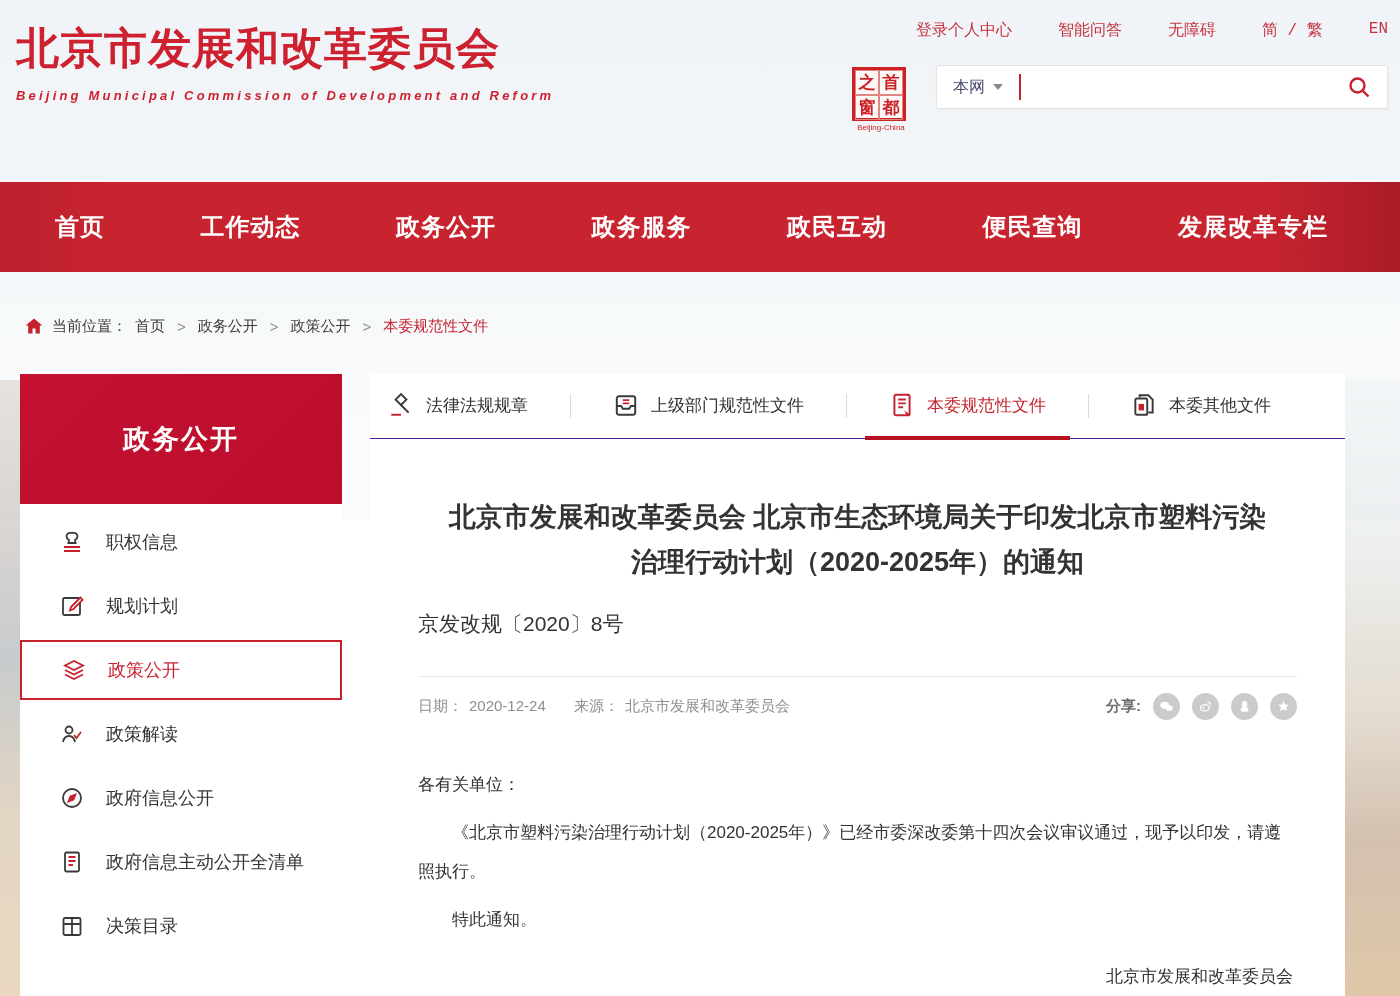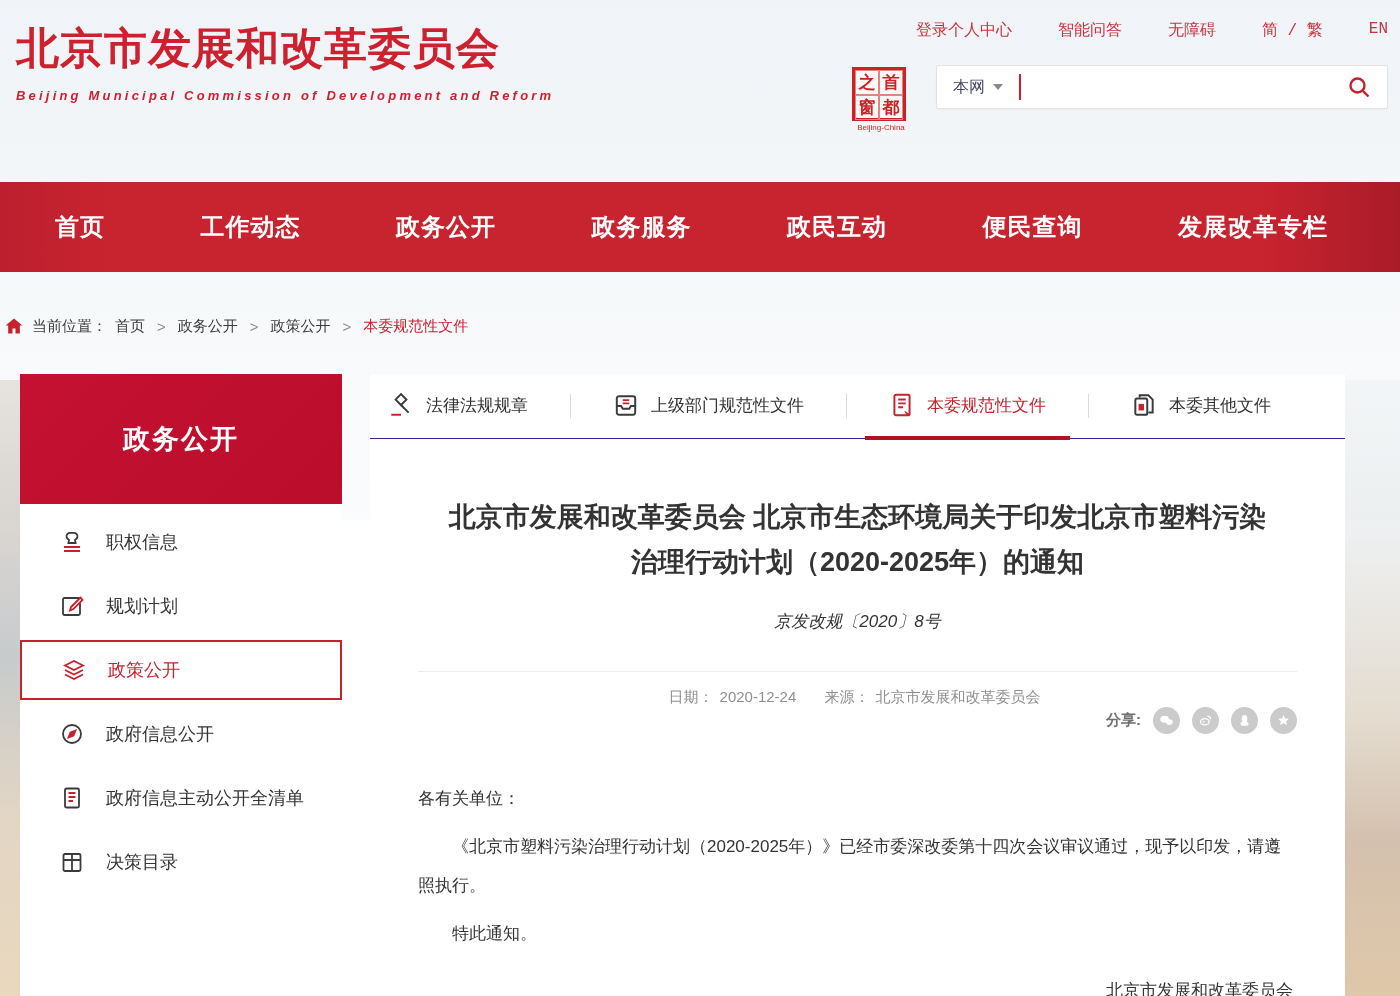--- a/index.html
+++ b/index.html
@@ -53,21 +53,21 @@
   
   .mainnav {
     position:relative; z-index:3; height:90px; background:#c42430;
     background:linear-gradient(90deg,#bd1f2e 0%,#c8242f 8%,#c8242f 90%,#aa1b28 100%);
     display:flex; align-items:center; justify-content:space-between; padding:0 72px 0 55px;
   }
   .mainnav .nav-item { color:#fff; font-size:24px; font-weight:bold; cursor:pointer; letter-spacing:1px; white-space:nowrap; }
   
   .breadcrumb-row {
     position:relative; z-index:3; display:flex; align-items:center; gap:8px;
-    padding:0 0 0 4px; margin-top:44px; font-size:15px; color:#3c3c3c;
+    padding:0 0 0 24px; margin-top:44px; font-size:15px; color:#3c3c3c;
   }
   .breadcrumb-row .crumb { cursor:pointer; }
   .breadcrumb-row .sep { color:#8b8b8b; margin:0 4px; }
   .breadcrumb-row .crumb.active { color:#c5222e; }
   
   .layout { position:relative; z-index:3; display:flex; margin-top:38px; padding:0 55px 0 20px; }
   
   .sidebar { width:322px; flex:0 0 322px; margin-right:28px; }
   .sidebar-title {
     height:130px; background:linear-gradient(135deg,#c41131 0%,#bb0e2c 100%);
@@ -96,24 +96,24 @@
   .tab.active { color:#c5222e; }
   .tab.active .ic { color:#c5222e; }
   .tab.active::after {
     content:""; position:absolute; left:-24px; right:-24px; bottom:-2px; height:4px; background:#b5121f;
   }
   .article { padding:0 48px; }
   .article-title {
     margin-top:56px; text-align:center; font-size:27px; font-weight:bold;
     color:#333; line-height:1.65; padding:0 30px;
   }
-  .doc-number { text-align:center; font-size:17px; color:#333; margin-top:26px;font-style:italic; }
+  .doc-number { text-align:left; font-size:21px; color:#333; margin-top:26px; }
   .meta-row {
     margin-top:38px; border-top:1px solid #ececec; padding-top:16px;
-    display:flex; align-items:center; font-size:15px; color:#8f8f8f;flex-direction:column;
+    display:flex; align-items:center; font-size:15px; color:#8f8f8f;
   }
   .meta-left span { margin-right:6px; }
   .meta-left .gap { margin-left:18px; }
   .share { margin-left:auto; display:flex; align-items:center; gap:12px; }
   .share-label { color:#6f6f6f; font-weight:bold; font-size:15px; }
   .share-circle {
     width:27px; height:27px; border-radius:50%; background:#cbcbcb; color:#fff;
     display:flex; align-items:center; justify-content:center; cursor:pointer;
   }
   .share-circle svg { width:15px; height:15px; }
@@ -222,20 +222,30 @@
       </li>
       <li class="side-item active">
         <span class="ic">
           <svg viewBox="0 0 24 24" fill="none" stroke="currentColor" stroke-width="1.8">
             <path d="M12 3l9 4.5-9 4.5-9-4.5z"></path>
               <path d="M3 12l9 4.5 9-4.5"></path>
               <path d="M3 16.5L12 21l9-4.5"></path>
           </svg>
         </span>
         <span>政策公开</span>
+      </li>
+      <li class="side-item">
+        <span class="ic">
+          <svg viewBox="0 0 24 24" fill="none" stroke="currentColor" stroke-width="1.8">
+            <circle cx="9" cy="8" r="3.5"></circle>
+              <path d="M3 20c.8-4 3-6 6-6s5.2 2 6 6"></path>
+            <path d="M14 13l2.5 3 4.5-6" stroke="#c5222e"></path>
+          </svg>
+        </span>
+        <span>政策解读</span>
       </li>
       <li class="side-item">
         <span class="ic">
           <svg viewBox="0 0 24 24" fill="none" stroke="currentColor" stroke-width="1.8">
             <circle cx="12" cy="12" r="9"></circle>
               <path d="M15.5 8.5l-2 5-5 2 2-5z" fill="#c5222e" stroke="#c5222e"></path>
           </svg>
         </span>
         <span>政府信息公开</span>
       </li>

